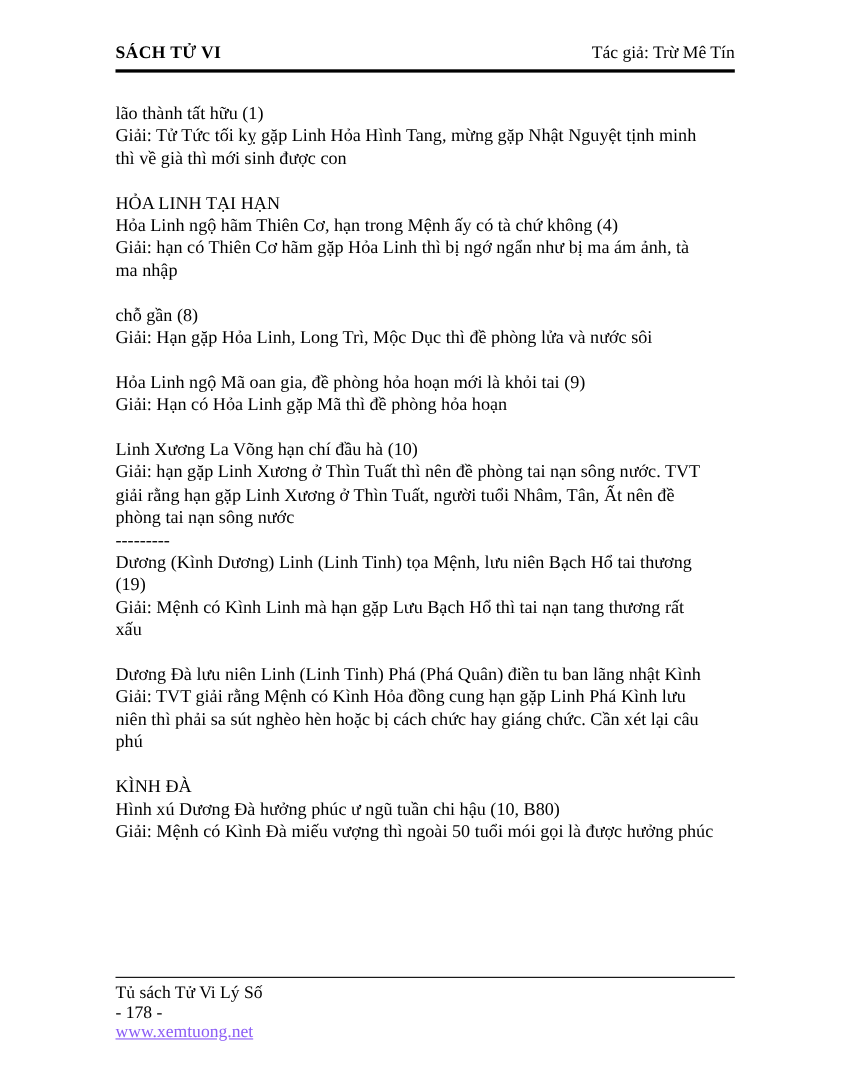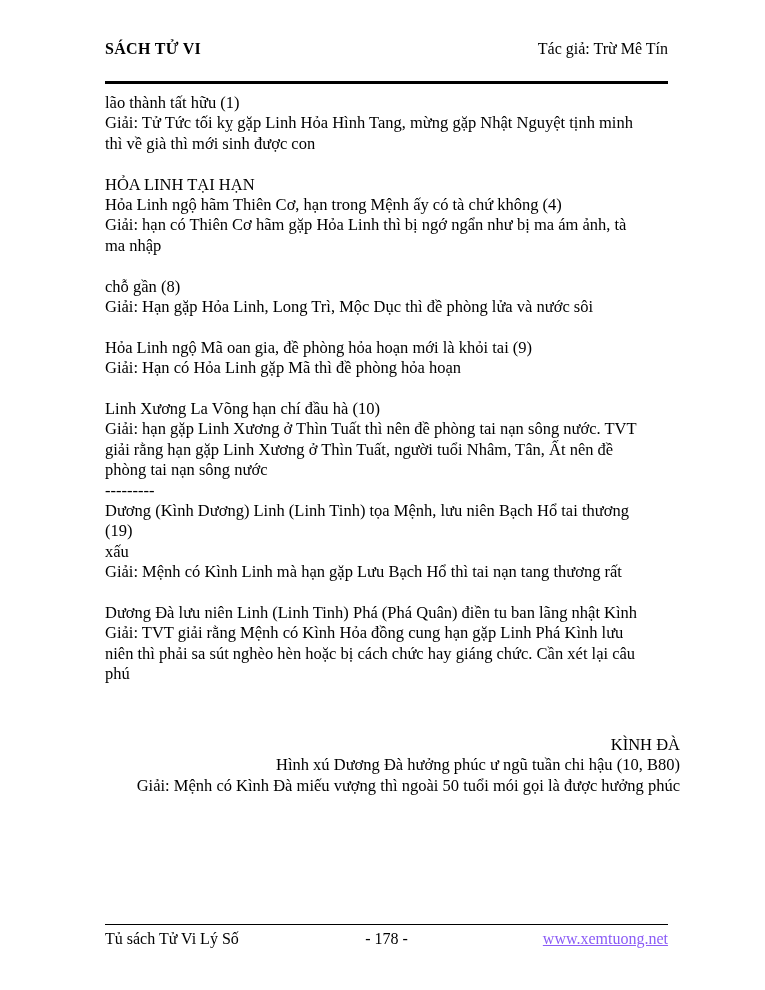--- a/index.html
+++ b/index.html
@@ -13,49 +13,50 @@
   }
   .page { position: absolute; inset: 0; }
 
   .page-header {
     position: absolute;
     top: 40px; left: 105px; right: 97px;
     display: flex;
     justify-content: space-between;
     align-items: flex-end;
     border-bottom: 3px solid #000000;
-    padding-bottom: 23px;
+    padding-bottom: 5px;
   }
   .book-title {
     font-weight: bold;
     font-size: 16px;
     letter-spacing: 0.3px;
   }
   .author {
     font-size: 16px;
   }
 
   .doc-body {
     position: absolute;
     top: 93px; left: 105px; right: 85px;
     font-size: 16.5px;
     line-height: 20.4px;
   }
   .block { margin: 0 0 20.4px 0; }
-  .block.extra-gap { margin-top: 50px; text-align: right; }
+  .block.extra-gap { margin-top: 20px; }
   .line, .heading { white-space: pre; }
 
   .page-footer {
     position: absolute;
     left: 105px; right: 97px; bottom: 42px;
     border-top: 1.5px solid #000000;
     padding-top: 5px;
     display: flex;
     align-items: baseline;
     font-size: 16px;
+    flex-direction: column;
   }
   .footer-left  { flex: 1; text-align: left; }
   .footer-center{ flex: 1; text-align: center; }
   .footer-right { flex: 1; text-align: right; }
   a.site-link {
     color: #8b5cf6;
     text-decoration: underline;
     cursor: pointer;
   }
 </style>
@@ -90,22 +91,22 @@
         <div class="line">Giải: Hạn có Hỏa Linh gặp Mã thì đề phòng hỏa hoạn</div>
       </div>
       <div class="block">
         <div class="line">Linh Xương La Võng hạn chí đầu hà (10)</div>
         <div class="line">Giải: hạn gặp Linh Xương ở Thìn Tuất thì nên đề phòng tai nạn sông nước. TVT</div>
         <div class="line">giải rằng hạn gặp Linh Xương ở Thìn Tuất, người tuổi Nhâm, Tân, Ất nên đề</div>
         <div class="line">phòng tai nạn sông nước</div>
         <div class="line">---------</div>
         <div class="line">Dương (Kình Dương) Linh (Linh Tinh) tọa Mệnh, lưu niên Bạch Hổ tai thương</div>
         <div class="line">(19)</div>
+        <div class="line">Giải: Mệnh có Kình Linh mà hạn gặp Lưu Bạch Hổ thì tai nạn tang thương rất</div>
         <div class="line">xấu</div>
-        <div class="line">Giải: Mệnh có Kình Linh mà hạn gặp Lưu Bạch Hổ thì tai nạn tang thương rất</div>
       </div>
       <div class="block">
         <div class="line">Dương Đà lưu niên Linh (Linh Tinh) Phá (Phá Quân) điền tu ban lãng nhật Kình</div>
         <div class="line">Giải: TVT giải rằng Mệnh có Kình Hỏa đồng cung hạn gặp Linh Phá Kình lưu</div>
         <div class="line">niên thì phải sa sút nghèo hèn hoặc bị cách chức hay giáng chức. Cần xét lại câu</div>
         <div class="line">phú</div>
       </div>
       <div class="block extra-gap">
         <div class="heading">KÌNH ĐÀ</div>
         <div class="line">Hình xú Dương Đà hưởng phúc ư ngũ tuần chi hậu (10, B80)</div>

